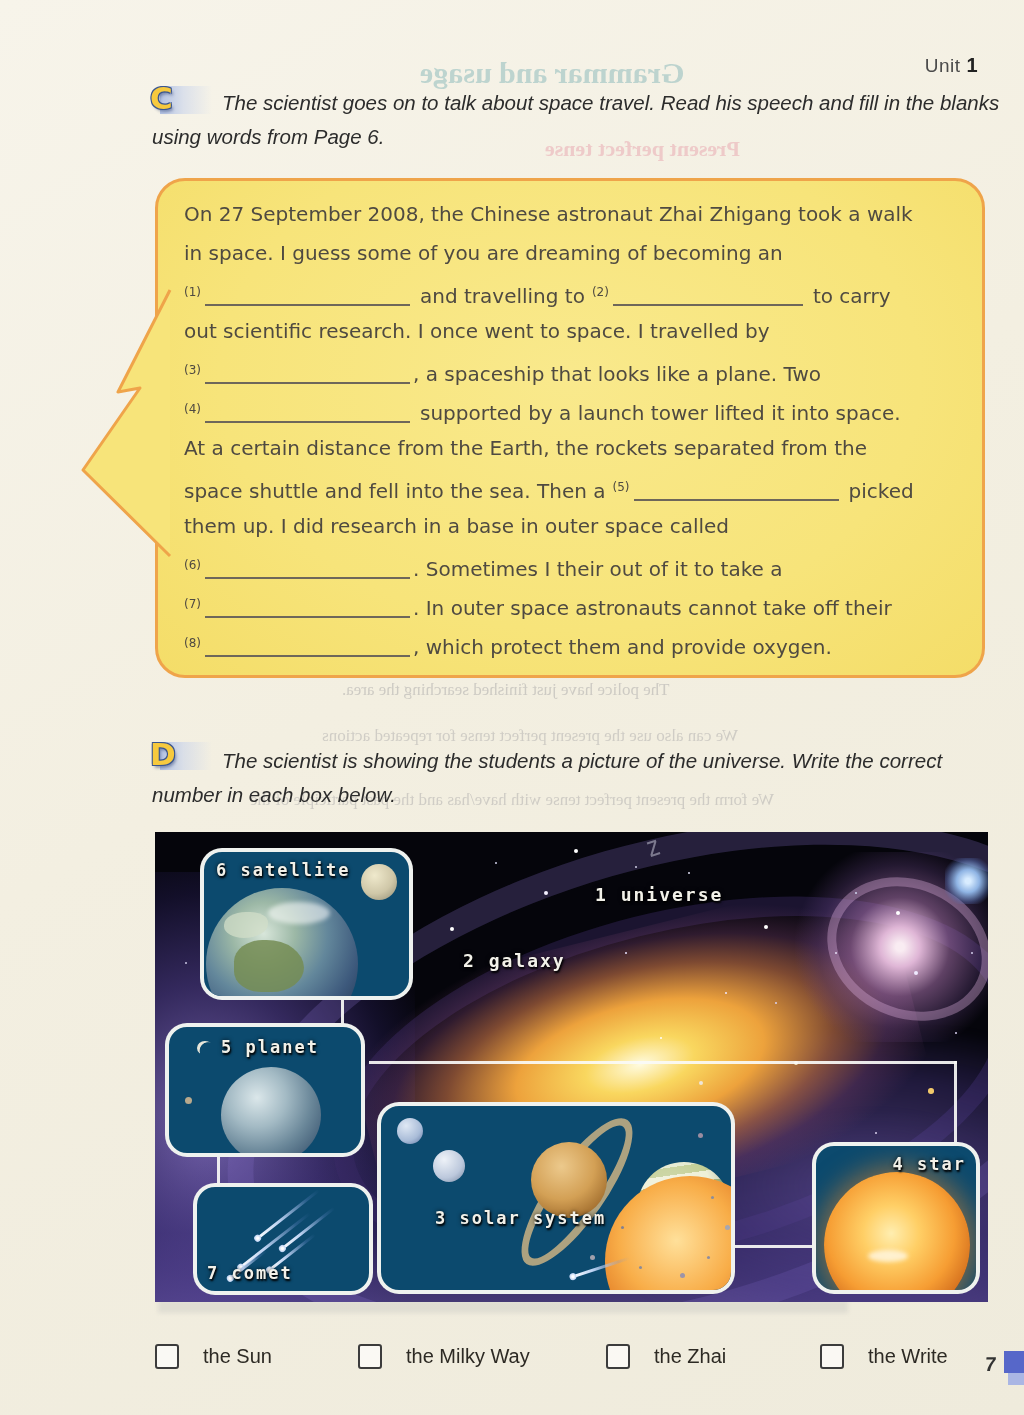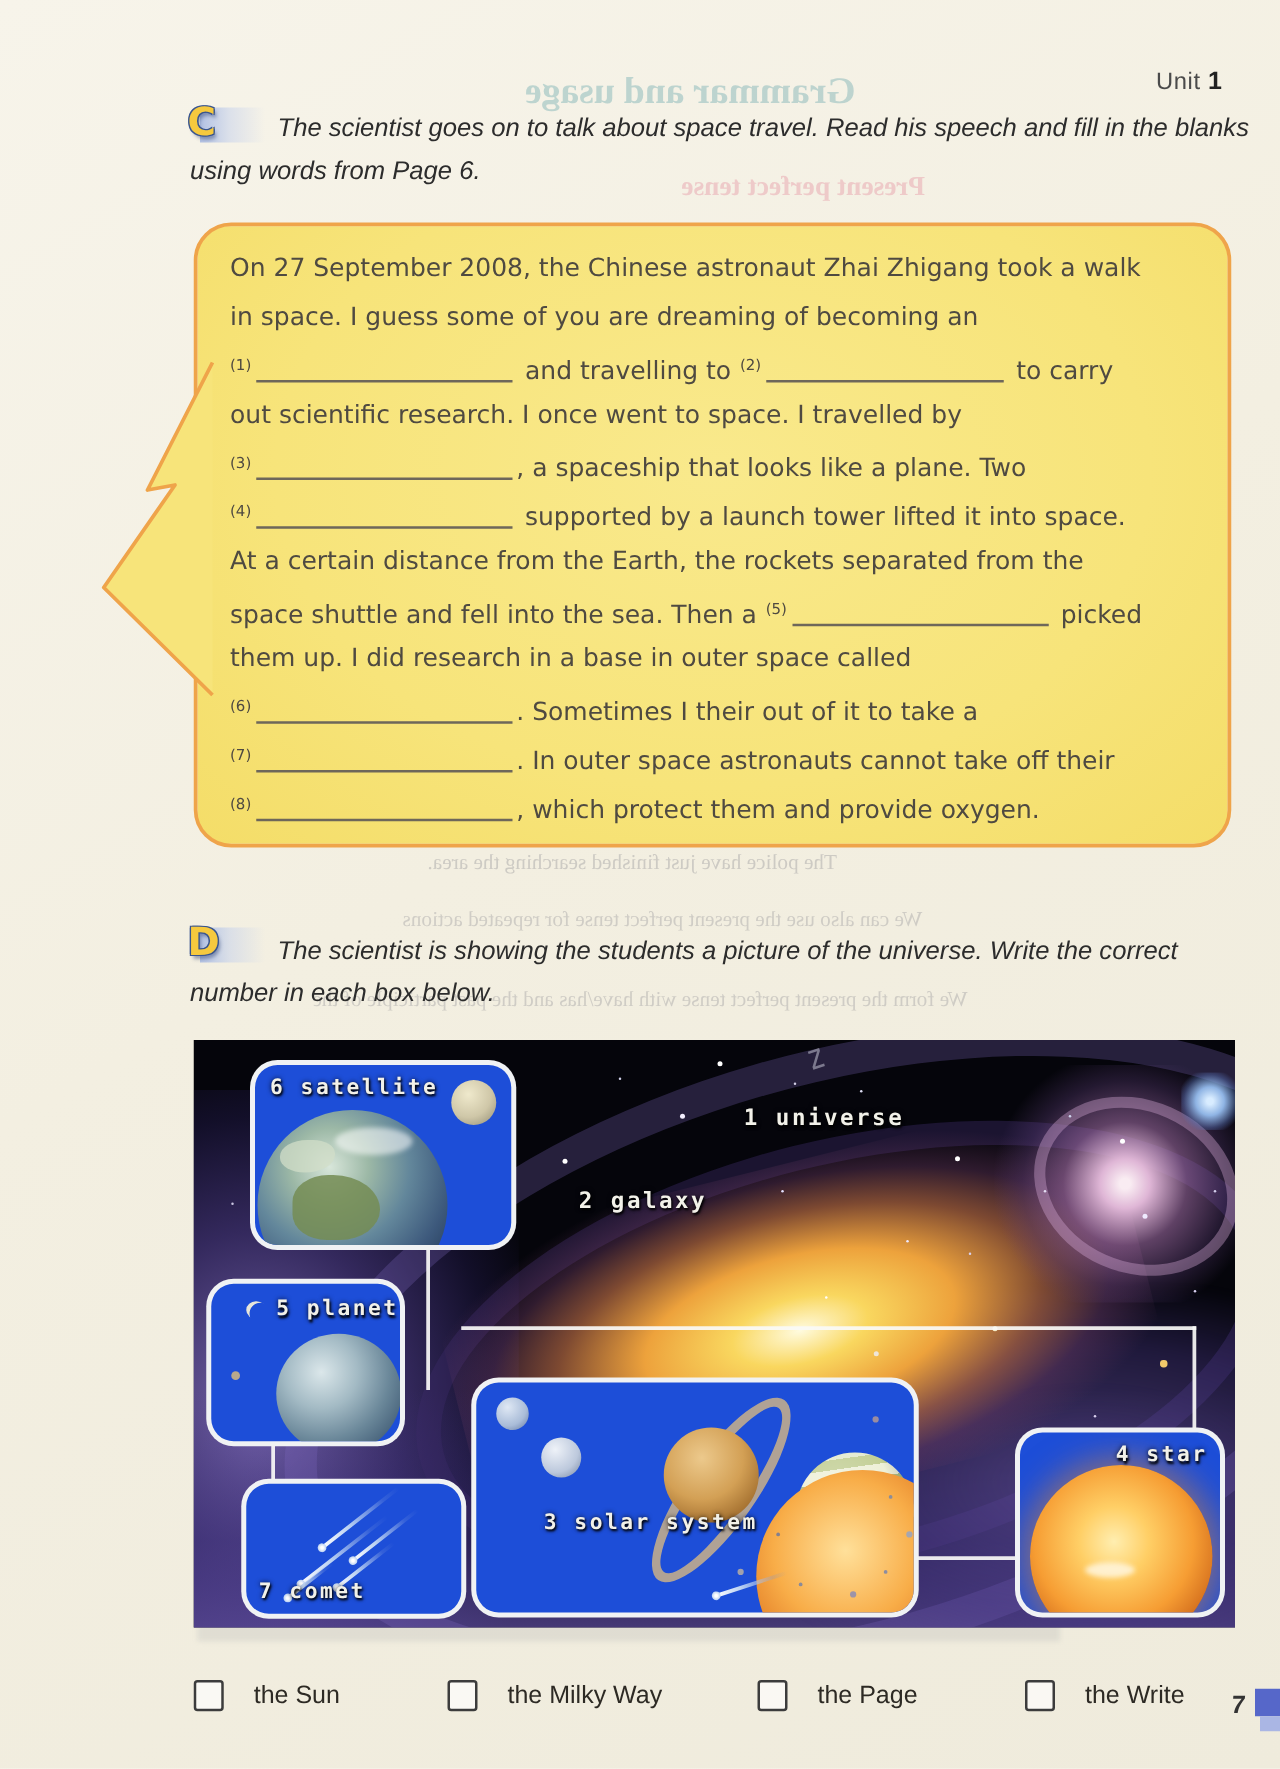--- a/index.html
+++ b/index.html
@@ -72,21 +72,21 @@
         470px 120px 0 0 #e6e2ff,390px 60px 0 1px #f4f0ff,340px 30px 0 0 #cfcfe8,
         250px 46px 0 0 #d8d4ee,296px 96px 0 1px #fff,570px 160px 0 0 #efe9ff,
         640px 230px 0 1px #f6edc8,775px 258px 0 2px #f2c96a,720px 300px 0 0 #d8d0ee,
         60px 20px 0 0 #d5d2ea,120px 60px 0 1px #e8e6f6,30px 130px 0 0 #cac6e2,
         505px 205px 0 0 #fff,545px 250px 0 1px #efe6d8,620px 170px 0 0 #d9d2f0,
         680px 120px 0 0 #e4def4,742px 80px 0 1px #fff,816px 120px 0 0 #d2cdea,
         200px 24px 0 0 #c9c6de,480px 34px 0 0 #d2cfe6;}
   .flabel{position:absolute;font-family:"DejaVu Sans Mono",monospace;font-weight:bold;
        font-size:18px;letter-spacing:2px;color:#f2f1e9;text-shadow:1px 2px 2px #000,0 0 4px rgba(0,0,0,.8);
        white-space:nowrap;}
-  .fbox{position:absolute;background:#1d4ed8;border:4px solid rgba(249,249,245,.96);
+  .fbox{position:absolute;background:#0c4a6e;border:4px solid rgba(249,249,245,.96);
        border-radius:22px;box-sizing:border-box;overflow:hidden;}
   .fbox .flabel{font-size:17px;}
   .conn{position:absolute;background:rgba(250,250,247,.92);}
 
   .earth{position:absolute;left:2px;top:36px;width:152px;height:152px;border-radius:50%;
        background:radial-gradient(circle at 38% 30%,#d8e6da 0%,#9cb8a6 22%,#63879b 45%,#3d597c 68%,#203652 90%);}
   .earth .land1{position:absolute;left:28px;top:52px;width:70px;height:52px;border-radius:46% 60% 52% 44%;
        background:rgba(116,140,84,.85);}
   .earth .land2{position:absolute;left:18px;top:24px;width:44px;height:26px;border-radius:50% 40% 55% 45%;
        background:rgba(210,222,200,.75);}
@@ -215,21 +215,21 @@
   <div class="fbox" style="left:45px;top:16px;width:213px;height:152px;">
     <div class="earth">
       <div class="land1"></div>
         <div class="land2"></div>
         <div class="cloud"></div>
     </div>
     <div class="moon6"></div>
     <div class="flabel" style="left:12px;top:8px;">6 satellite</div>
   </div>
 
-  <div class="fbox" style="left:10px;top:191px;width:159px;height:134px;">
+  <div class="fbox" style="left:10px;top:191px;width:200px;height:134px;">
     <div class="planet5"></div>
     <div class="crescent5"></div>
     <div class="dot5a"></div>
     <div class="flabel" style="left:52px;top:10px;">5 planet</div>
   </div>
 
   <div class="fbox" style="left:38px;top:351px;width:180px;height:112px;">
     <div class="comet" style="left:52px;top:26px;"></div>
     <div class="comet" style="left:78px;top:40px;width:66px;"></div>
     <div class="comet" style="left:34px;top:52px;width:88px;"></div>
@@ -255,19 +255,19 @@
     <div class="flabel" style="right:10px;top:8px;">4 star</div>
   </div>
 </div>
 
 <div class="ans" style="left:0;width:1024px;">
   <div class="box" style="left:155px;"></div>
   <div class="lbl" style="left:203px;">the Sun</div>
   <div class="box" style="left:358px;"></div>
   <div class="lbl" style="left:406px;">the Milky Way</div>
   <div class="box" style="left:606px;"></div>
-  <div class="lbl" style="left:654px;">the Page</div>
+  <div class="lbl" style="left:654px;">the Zhai</div>
   <div class="box" style="left:820px;"></div>
   <div class="lbl" style="left:868px;">the Write</div>
 </div>
 
 <div class="pagenum">7</div>
 <div class="pagetab"></div>
 
 </body></html>

